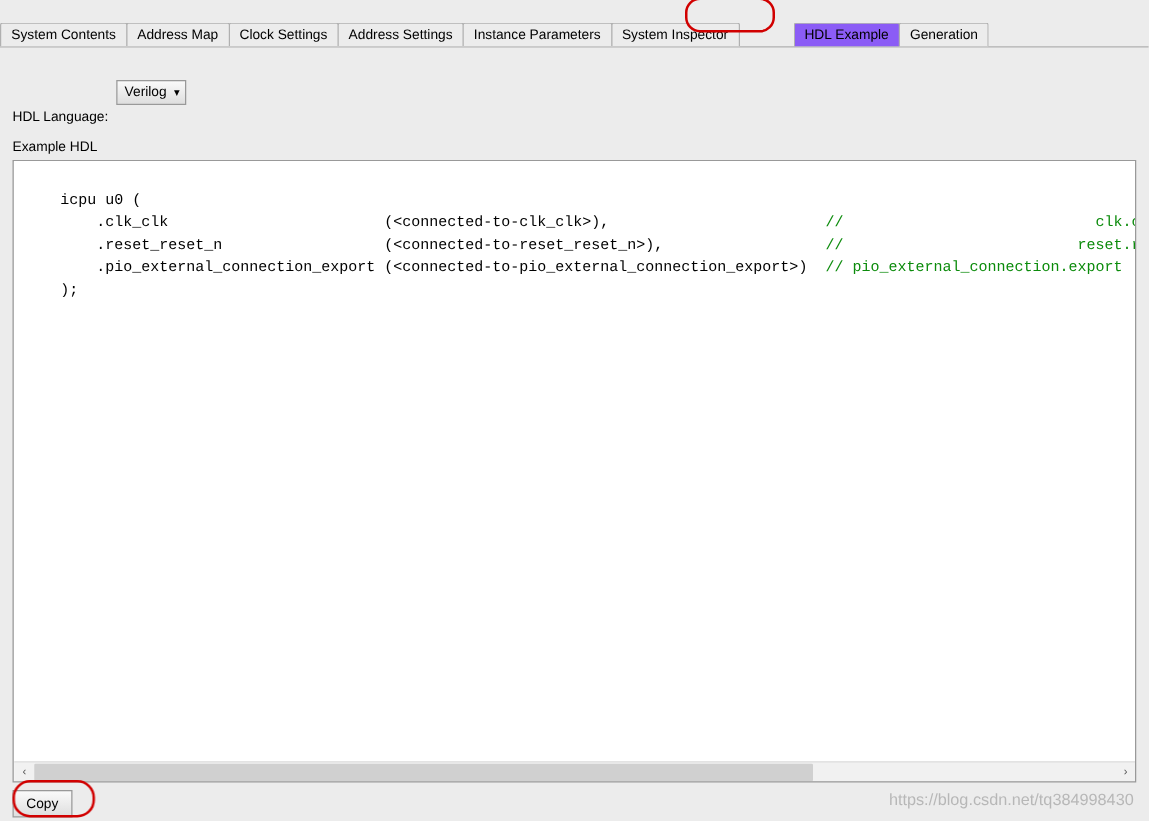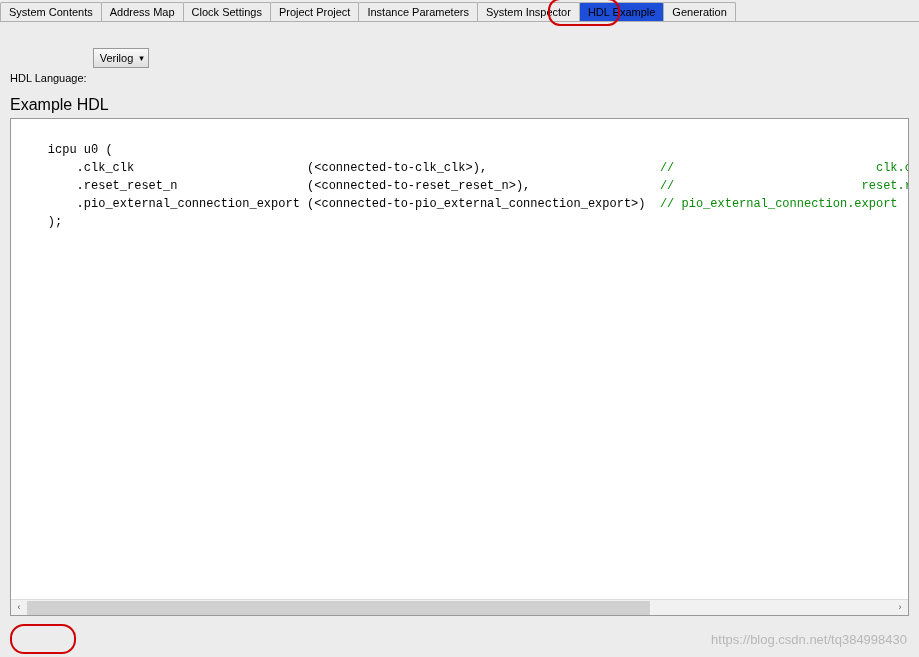--- a/index.html
+++ b/index.html
@@ -13,38 +13,39 @@
       background: #ececec;
       width: 919px;
       height: 657px;
       overflow: hidden;
       position: relative;
     }
     .tabs {
       display: flex;
       background: #ececec;
       border-bottom: 1px solid #b0b0b0;
-      height: 22px;
+      height: 38px;
       align-items: flex-end;
     }
     .tab {
       padding: 3px 8px;
       border: 1px solid #b0b0b0;
       border-bottom: none;
       background: #ececec;
       font-size: 11px;
       cursor: pointer;
       position: relative;
       border-radius: 2px 2px 0 0;
       margin-right: -1px;
     }
     .tab.active {
-      background: #1d4ed8;
+      background: #8b5cf6;
       border-top: 1px solid #b0b0b0;
       z-index: 2;
+      margin-left: 44px;
     }
     .content {
       padding: 10px;
     }
     .info-text {
       font-size: 11px;
       margin-bottom: 12px;
     }
     .lang-row {
       display: flex;
@@ -64,21 +65,21 @@
       padding: 1px 4px 1px 6px;
       font-size: 11px;
       cursor: pointer;
       height: 20px;
     }
     .lang-select .chev {
       margin-left: 6px;
       font-size: 9px;
     }
     .example-label {
-      font-size: 16px;
+      font-size: 11px;
       margin-bottom: 4px;
     }
     .code-box {
       border: 1px solid #999;
       background: #fff;
       height: 498px;
       overflow: auto;
       position: relative;
     }
     .code-content {
@@ -169,21 +170,21 @@
       z-index: 10;
     }
   </style>
 </head>
 <body>
 
 <div class="tabs">
   <div class="tab">System Contents</div>
   <div class="tab">Address Map</div>
   <div class="tab">Clock Settings</div>
-  <div class="tab">Project Project</div>
+  <div class="tab">Address Settings</div>
   <div class="tab">Instance Parameters</div>
   <div class="tab">System Inspector</div>
   <div class="tab active">HDL Example</div>
   <div class="tab">Generation</div>
 </div>
 
 <div class="content">
 
   <div class="lang-row">
     <span class="lang-label">HDL Language:</span>
@@ -205,18 +206,21 @@
     </div>
     <div class="hscroll">
       <div class="arrow">‹</div>
       <div class="track">
         <div class="thumb"></div>
       </div>
       <div class="arrow">›</div>
     </div>
   </div>
 
+  <div class="copy-row">
+    <button class="copy-btn">Copy</button>
+  </div>
 </div>
 
 <div class="marker-tab"></div>
 <div class="marker-copy"></div>
 
 <div class="watermark">https://blog.csdn.net/tq384998430</div>
 
 </body></html>

